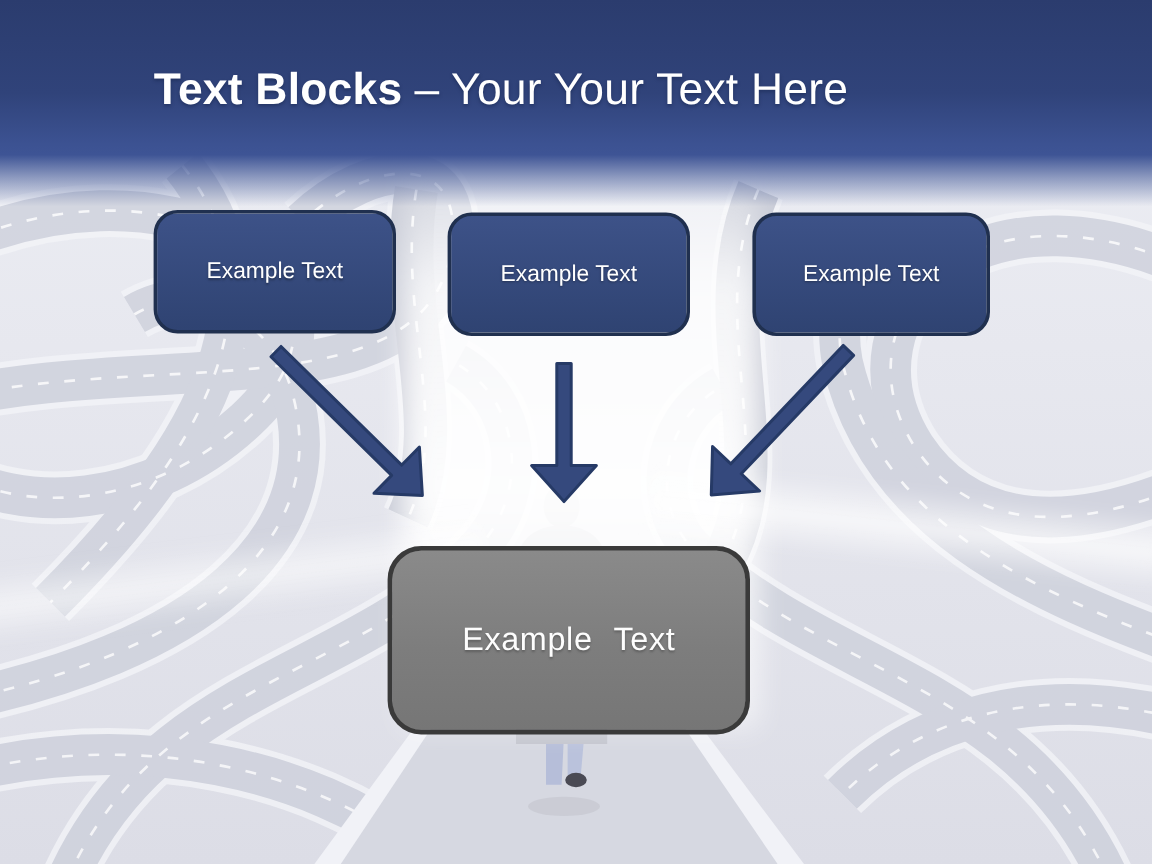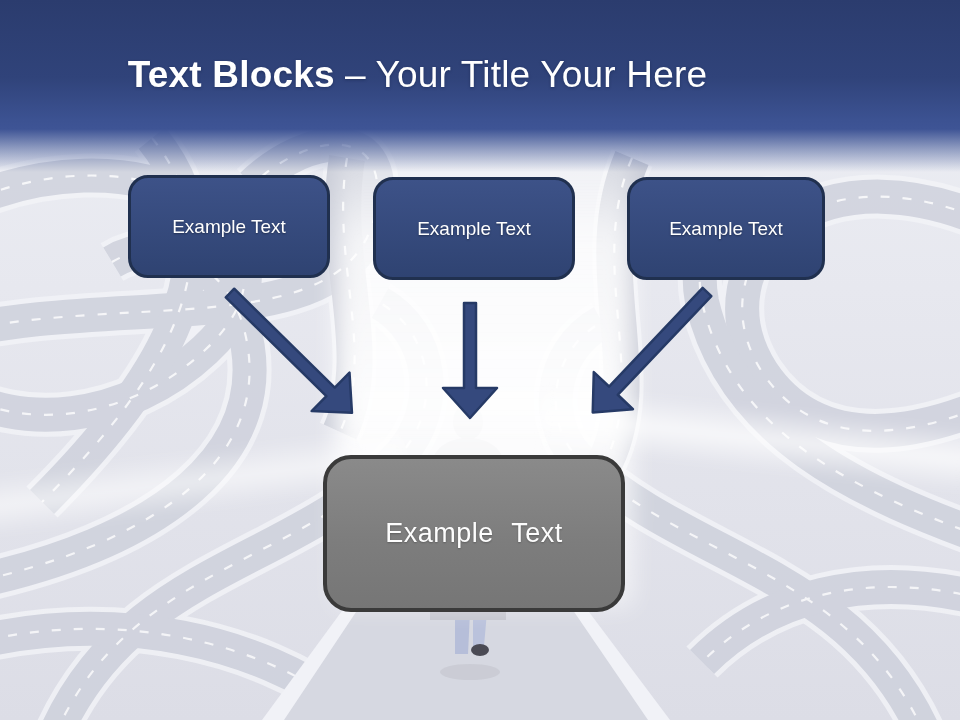--- a/index.html
+++ b/index.html
@@ -148,21 +148,21 @@
     </g>
   </svg>
 
   <div class="glow"></div>
   <div class="beam-right"></div>
   <div class="beam-left"></div>
 
   <div class="header">
     <div class="title">
       <span class="t-bold">Text Blocks</span>
-      <span class="t-light">– Your Title Your Here</span>
+      <span class="t-light">– Your Your Text Here</span>
     </div>
   </div>
 
   <svg class="arrows" width="960" height="720" viewBox="0 0 960 720">
     <g fill="#35497d" stroke="#263a66" stroke-width="2.5" stroke-linejoin="round">
       <path transform="translate(230,293) rotate(44.5)" d="M0,-6 L141,-6 L141,-27 L171,0 L141,27 L141,6 L0,6 Z"></path>
       <path transform="translate(470,303) rotate(90)" d="M0,-6 L85,-6 L85,-27 L115,0 L85,27 L85,6 L0,6 Z"></path>
       <path transform="translate(707,292) rotate(133.5)" d="M0,-6 L136,-6 L136,-27 L166,0 L136,27 L136,6 L0,6 Z"></path>
     </g>
   </svg>

